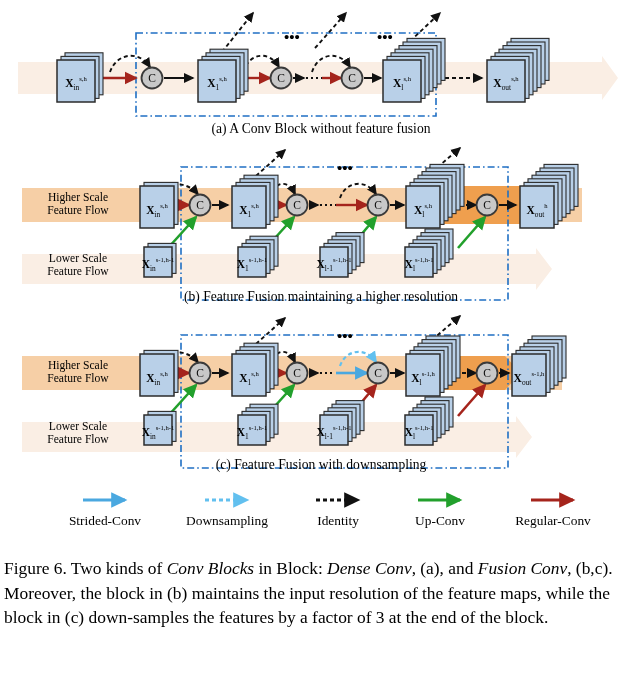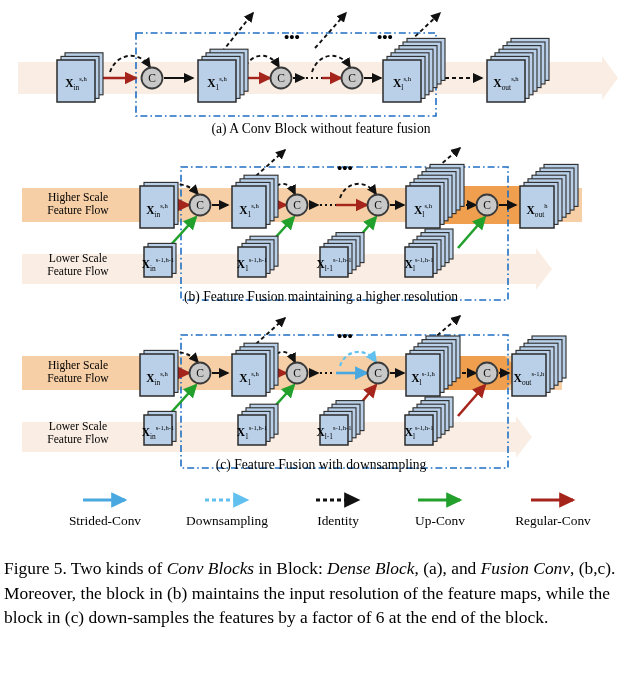--- a/index.html
+++ b/index.html
@@ -328,14 +328,14 @@
             <text x="440" y="525" text-anchor="middle" font-family="&quot;Liberation Serif&quot;,serif" font-size="13.4" fill="#000">Up-Conv</text>
           </g>
           <g>
             <line x1="531" y1="500" x2="573" y2="500" stroke="#a5241c" stroke-width="3" marker-end="url(#ah-red)"></line>
             <text x="553" y="525" text-anchor="middle" font-family="&quot;Liberation Serif&quot;,serif" font-size="13.4" fill="#000">Regular-Conv</text>
           </g>
         </g>
       </g>
   </svg>
 
-  <div class="caption" id="cap"><span>Figure 5. Two kinds of </span><i>Conv Blocks</i><span> in Block: </span><i>Dense Block</i><span>, (a), and </span><i>Fusion Conv</i><span>, (b,c). Moreover, the block in (b) maintains the input resolution of the feature maps, while the block in (c) down-samples the features by a factor of 6 at the end of the block.</span></div>
+  <div class="caption" id="cap"><span>Figure 6. Two kinds of </span><i>Conv Blocks</i><span> in Block: </span><i>Dense Conv</i><span>, (a), and </span><i>Fusion Conv</i><span>, (b,c). Moreover, the block in (b) maintains the input resolution of the feature maps, while the block in (c) down-samples the features by a factor of 3 at the end of the block.</span></div>
 </div>
 
 </body></html>

